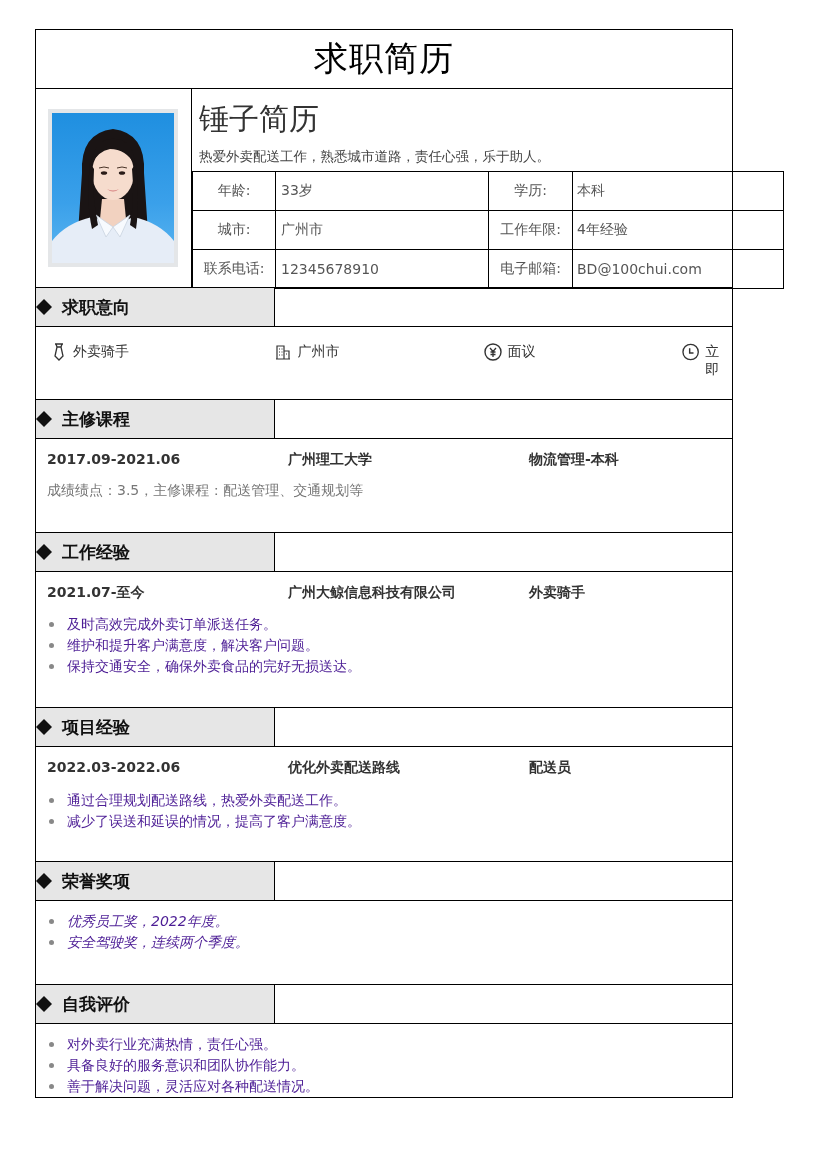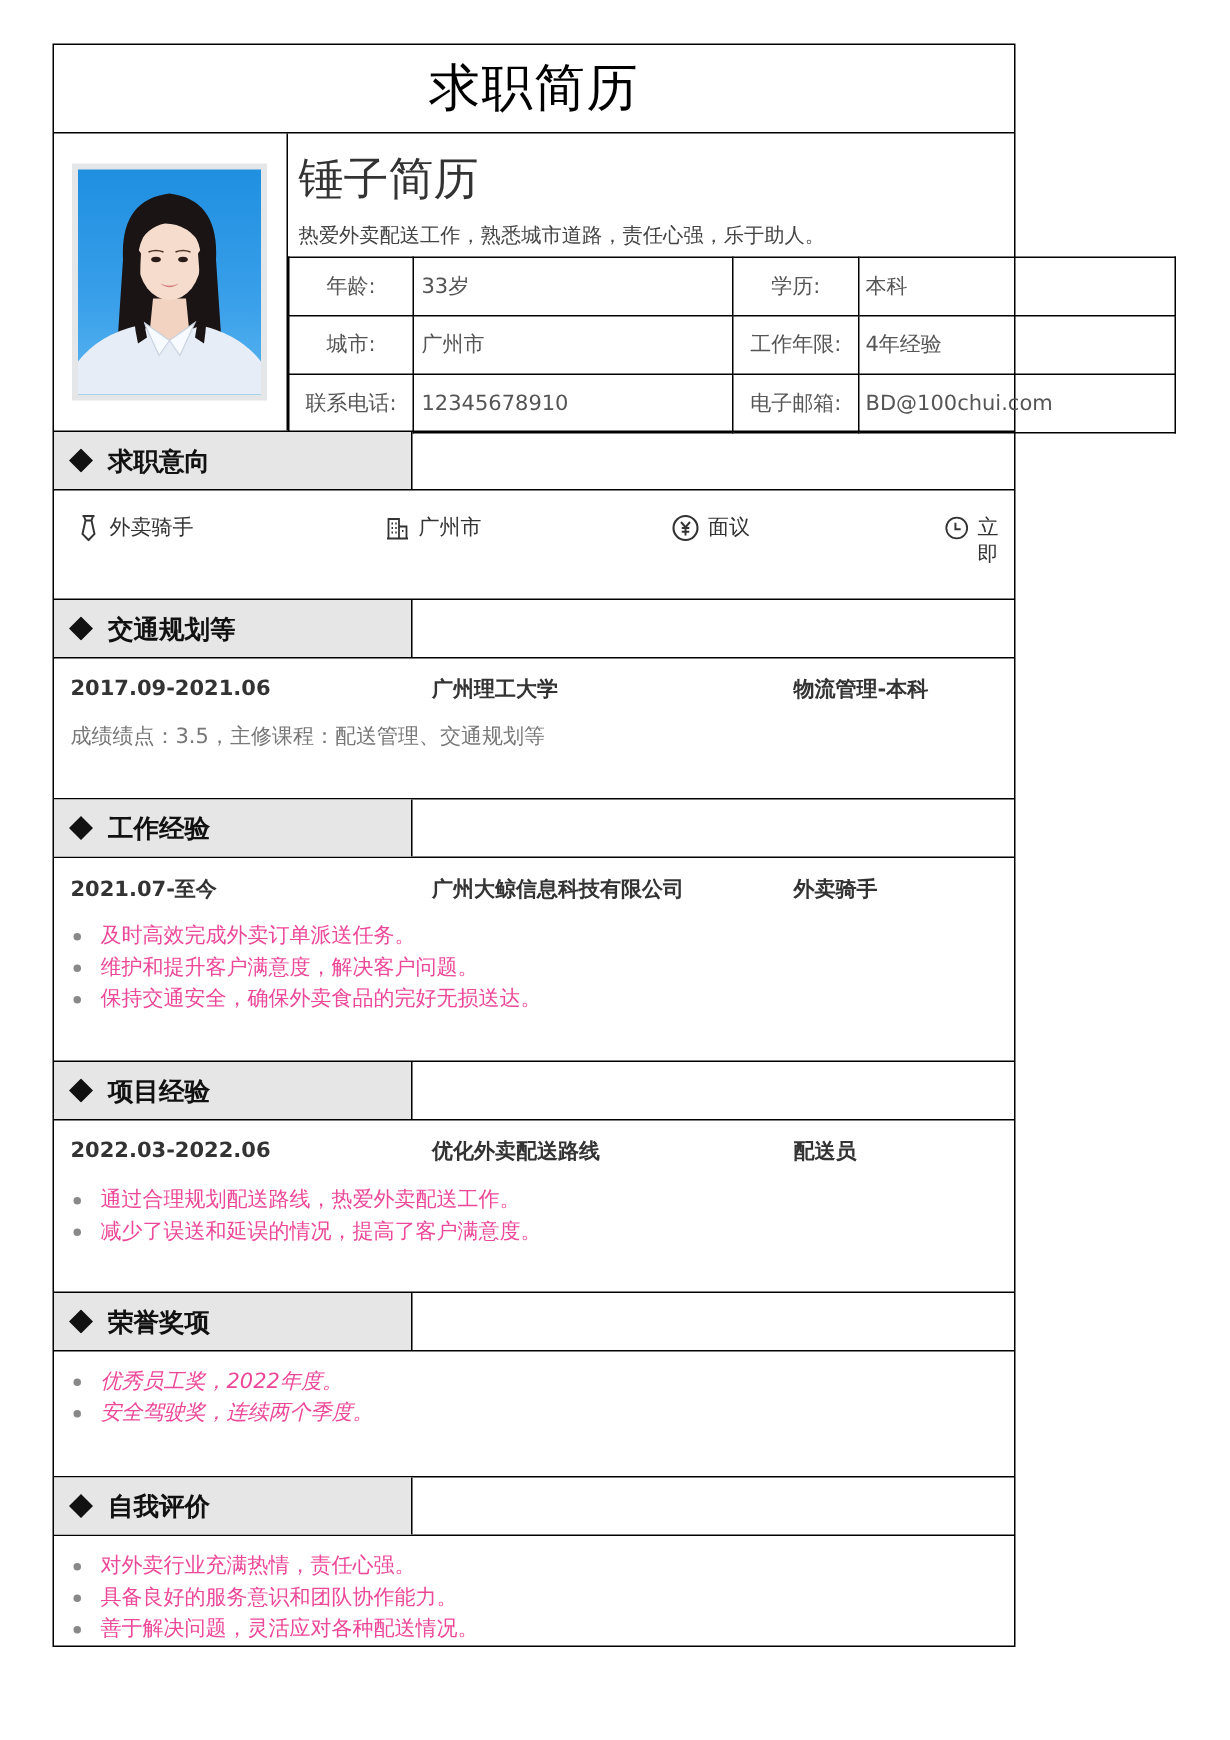--- a/index.html
+++ b/index.html
@@ -1,19 +1,19 @@
 <!DOCTYPE html>
 <html><head>
 <meta charset="utf-8">
 <style>
   * { box-sizing: border-box; margin: 0; padding: 0; }
   html, body { width: 820px; height: 1160px; background: #ffffff; }
   body { position: relative; font-family: "DejaVu Sans", "Liberation Sans", sans-serif; color: #333; }
   .page {
-    position: absolute; left: 35px; top: 29px; width: 642px; height: 1069px;
+    position: absolute; left: 35px; top: 29px; width: 698px; height: 1069px;
     border: 1px solid #000;
   }
   .title-row {
     height: 59px; border-bottom: 1px solid #000;
     display: flex; align-items: center; justify-content: center;
   }
   .title-row h1 { font-size: 34px; font-weight: normal; color: #000; letter-spacing: 1px; }
 
   .info { position: relative; height: 199px; border-bottom: 1px solid #000; }
   .photo-cell { position: absolute; left: 0; top: 0; width: 156px; height: 198px; border-right: 1px solid #000; }
@@ -36,37 +36,37 @@
   .info-table td { border: 1px solid #000; height: 39px; font-size: 14px; color: #555; }
   .info-table td.lbl { text-align: center; width: 83px; }
   .info-table td.val { padding-left: 5px; width: 213px; }
   .info-table td.lbl2 { text-align: center; width: 84px; }
   .info-table td.val2 { padding-left: 4px; }
 
   .section-head { position: relative; height: 39px; border-bottom: 1px solid #000; }
   .section-head .tab {
     position: absolute; left: 0; top: 0; width: 239px; height: 38px;
     background: #e6e6e6; border-right: 1px solid #000;
-    display: flex; align-items: center; padding-left: 10px;
+    display: flex; align-items: center; 
   }
   .section-head .tab .ic { width: 16px; height: 16px; margin-right: 10px; }
   .section-head .tab span.t { font-size: 17px; font-weight: bold; color: #111; }
   .section-body { border-bottom: 1px solid #000; position: relative; }
   .section-body.last { border-bottom: none; }
 
   .intent-row { display: flex; height: 72px; padding-top: 16px; }
   .intent-item { display: flex; align-items: flex-start; font-size: 14px; color: #333; }
   .intent-item .ic { width: 16px; height: 18px; margin-right: 6px; margin-top: 0px; }
 
   .entry-head { display: flex; padding: 12px 0 0 11px; font-size: 14px; font-weight: bold; color: #333; height: 34px; }
   .entry-head .c1 { width: 241px; }
   .entry-head .c2 { width: 241px; }
   .plain { font-size: 14px; color: #777; padding: 10px 0 0 11px; }
   ul.bul { list-style: none; padding-left: 11px; }
-  ul.bul li { font-size: 14px; color: #ec4899; line-height: 21px; position: relative; padding-left: 20px; }
+  ul.bul li { font-size: 14px; color: #4c1d95; line-height: 21px; position: relative; padding-left: 20px; }
   ul.bul li::before {
     content: ""; position: absolute; left: 2px; top: 8px; width: 5px; height: 5px;
     border-radius: 50%; background: #888;
   }
 </style>
 </head>
 <body>
 
 <div class="page">
 
@@ -169,21 +169,21 @@
         <span>立即</span>
       </div>
     </div>
   </div>
 
   <div class="section-head">
     <div class="tab">
       <svg class="ic" viewBox="0 0 16 16">
         <path d="M8 0 L12 4 L8 8 L4 4 Z M4 4 L8 8 L4 12 L0 8 Z M12 4 L16 8 L12 12 L8 8 Z M8 8 L12 12 L8 16 L4 12 Z" fill="#111"></path>
       </svg>
-      <span class="t">交通规划等</span>
+      <span class="t">主修课程</span>
     </div>
   </div>
   <div class="section-body" style="height:94px;">
     <div class="entry-head">
       <span class="c1">2017.09-2021.06</span>
       <span class="c2">广州理工大学</span>
       <span>物流管理-本科</span>
     </div>
     <div class="plain" style="padding-top:9px;">成绩绩点：3.5，主修课程：配送管理、交通规划等</div>
   </div>

